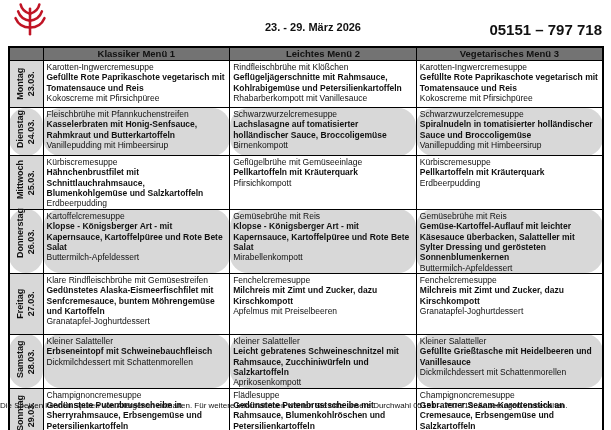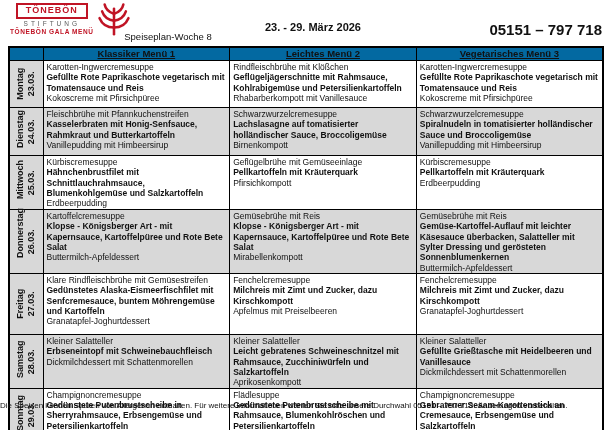--- a/index.html
+++ b/index.html
@@ -21,71 +21,65 @@
   .week-label { position:absolute; left:103px; top:31px; width:130px; text-align:center; font-size:9.5px; }
   .date-range { position:absolute; left:218px; top:21px; width:190px; text-align:center; font-size:11px; font-weight:bold; }
   .phone      { position:absolute; left:412px; top:21px; width:190px; text-align:right; font-size:15px; font-weight:bold; }
   
   table.menu-table {
     position:absolute; left:8px; top:46px; width:596px;
     border-collapse:collapse; table-layout:fixed; border:2px solid #000;
   }
   .menu-table th, .menu-table td { border:1px solid #000; padding:0; vertical-align:top; }
   .menu-table thead th {
-    background:#0369a1; font-size:9.5px; font-weight:bold; text-align:center;
-    height:12px; line-height:12px; padding:0;text-decoration:underline;
+    background:#737373; font-size:9.5px; font-weight:bold; text-align:center;
+    height:12px; line-height:12px; padding:0;
   }
   col.c-day { width:34px; }
   td.day-cell { background:#d8d8d8; vertical-align:middle; text-align:center; overflow:visible; }
   .day-rot {
     transform:rotate(-90deg); white-space:nowrap; text-align:center;
     font-weight:bold; font-size:9px; line-height:1.2;
   }
   td.menu-cell { padding:1px 3px 0 3px; font-size:8.5px; line-height:1.22; }
   .main-line { font-weight:bold; }
-  tr.shaded td { background:#d8d8d8; }
+  tr.shaded td { background:#d8d8d8;border-radius:18px; }
   tbody tr:nth-child(1) { height:47px; }
   tbody tr:nth-child(2) { height:48px; }
   tbody tr:nth-child(3) { height:45px;border-radius:8px; }
   tbody tr:nth-child(4) { height:57px; }
   tbody tr:nth-child(5) { height:61px; }
   tbody tr:nth-child(6) { height:38px; }
   tbody tr:nth-child(7) { height:53px; }
   
   .footer-note {
     position:absolute; left:0; right:0; top:401px; font-size:8px; color:#111;
   }
 </style>
 </head>
 <body>
 
 <div class="page">
 
   <div class="logo">
-    <div class="logo-texts">
-      <div class="logo-box">TÖNEBÖN</div>
-      <div class="logo-sub">STIFTUNG</div>
-      <div class="logo-tag">TÖNEBÖN GALA MENÜ</div>
-    </div>
     <span class="logo-tree">
       <svg width="34" height="34" viewBox="0 0 40 40">
         <g stroke="#c01425" stroke-width="3" fill="none" stroke-linecap="round">
           <path d="M20 38 V8"></path>
           <path d="M20 14 C14 12 10 8 9 3"></path>
           <path d="M20 14 C26 12 30 8 31 3"></path>
           <path d="M20 22 C13 21 8 17 6 11"></path>
           <path d="M20 22 C27 21 32 17 34 11"></path>
           <path d="M20 30 C12 30 6 26 3 19"></path>
           <path d="M20 30 C28 30 34 26 37 19"></path>
         </g>
       </svg>
     </span>
   </div>
 
-  <div class="week-label">Speiseplan-Woche 8</div>
   <div class="date-range">23. - 29. März 2026</div>
   <div class="phone">05151 – 797 718</div>
 
   <table class="menu-table">
     <colgroup>
       <col class="c-day">
         <col>
         <col>
         <col>
     </colgroup>

